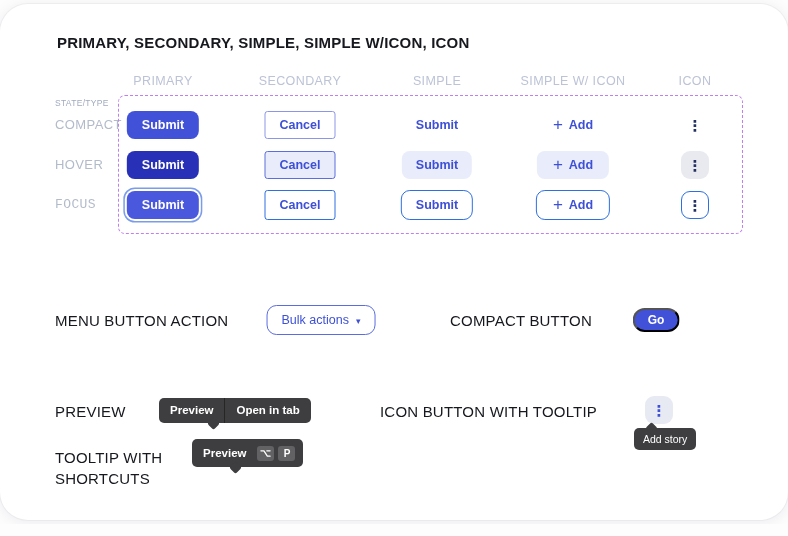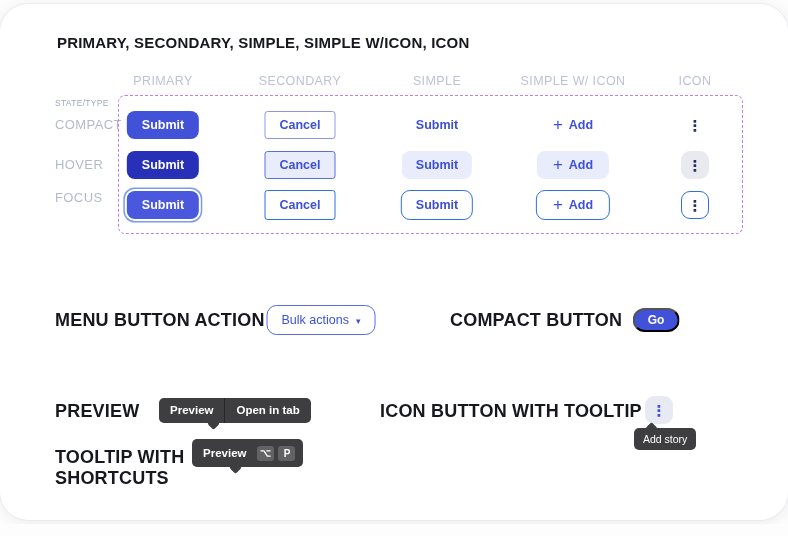--- a/index.html
+++ b/index.html
@@ -3,21 +3,21 @@
 <meta charset="utf-8">
 <style>
   html,body{margin:0;padding:0;background:#fdfdfe;font-family:"Liberation Sans","DejaVu Sans",sans-serif;}
   .card{
     position:relative;width:788px;height:516px;margin:4px auto;background:#ffffff;
     border-radius:28px;box-shadow:0 2px 16px rgba(20,24,40,.08), 0 0 0 1px rgba(20,24,40,.04);
     overflow:hidden;
   }
   .abs{position:absolute;}
   .heading{
-    font-size:18px;font-weight:700;color:var(--heading-text);letter-spacing:.2px;line-height:19px;white-space:nowrap;
+    font-size:15px;font-weight:400;color:var(--heading-text);letter-spacing:.2px;line-height:19px;white-space:nowrap;
   }
   .title{font-size:15px;font-weight:700;color:var(--heading-text);letter-spacing:.2px;}
 
   
   .col-h{
     transform:translateX(-50%);font-size:12.5px;color:var(--muted-header);
     letter-spacing:.4px;white-space:nowrap;font-weight:400;
   }
   .row-h{font-size:13px;color:var(--muted-row);letter-spacing:.4px;}
   .corner-h{font-size:8.5px;color:var(--muted-corner);letter-spacing:.3px;}
@@ -88,21 +88,21 @@
 
   <div class="abs col-h" style="left:163px;top:70px;">PRIMARY</div>
   <div class="abs col-h" style="left:300px;top:70px;">SECONDARY</div>
   <div class="abs col-h" style="left:437px;top:70px;">SIMPLE</div>
   <div class="abs col-h" style="left:573px;top:70px;">SIMPLE W/ ICON</div>
   <div class="abs col-h" style="left:695px;top:70px;">ICON</div>
 
   <div class="abs corner-h" style="left:55px;top:94px;">STATE/TYPE</div>
   <div class="abs row-h" style="left:55px;top:113px;">COMPACT</div>
   <div class="abs row-h" style="left:55px;top:153px;">HOVER</div>
-  <div class="abs row-h" style="left:55px;top:186px;">FOCUS</div>
+  <div class="abs row-h" style="left:55px;top:193px;font-family:Liberation Mono, monospace;">FOCUS</div>
 
   <div class="abs dashed-box"></div>
 
   <div class="abs cell" style="left:163px;top:121px;">
       <button class="btn btn-primary">Submit</button>
     </div>
   <div class="abs cell" style="left:300px;top:121px;">
       <button class="btn btn-secondary">Cancel</button>
     </div>
   <div class="abs cell" style="left:437px;top:121px;">

